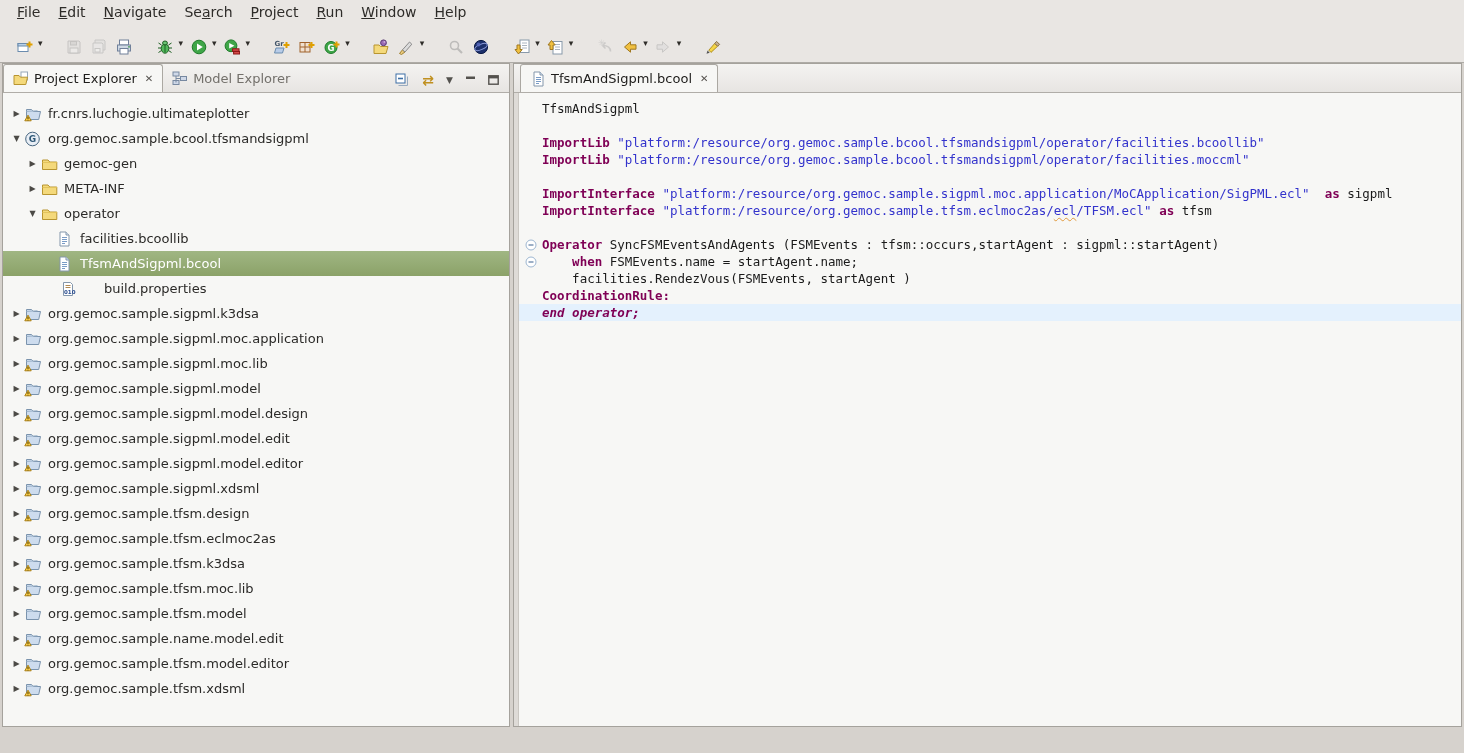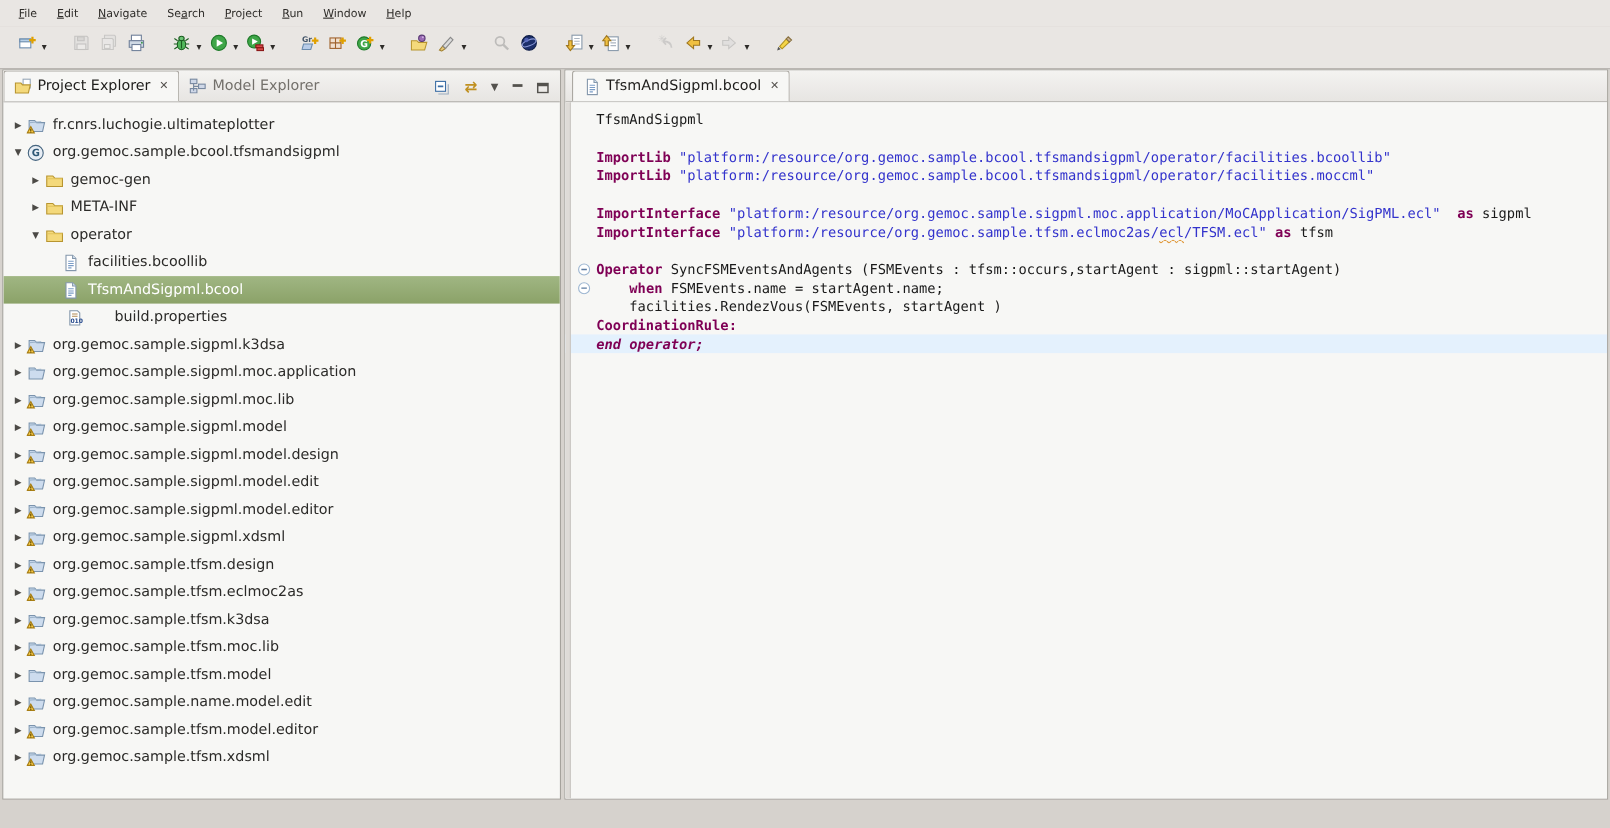--- a/index.html
+++ b/index.html
@@ -13,32 +13,32 @@
   
   .titlebar {
     height:22px; line-height:22px; text-align:center;
     background:linear-gradient(#dcd8d4,#ccc8c3);
     border-bottom:1px solid #b4b0ab;
     font-size:13px; font-weight:bold; color:#3c3935;
   }
   
   .menubar {
     height:24px; display:flex; align-items:center; padding-left:8px;
-    background:#e9e6e3; font-size:10px; color:#2e2c29;
+    background:#e9e6e3; font-size:14px; color:#2e2c29;
   }
   .menu-item { padding:2px 9px; cursor:default; }
   .menu-item u { text-decoration:underline; }
   
   .toolbar {
     height:39px; display:flex; align-items:center; padding-left:4px;
     background:#e9e6e3; border-bottom:1px solid #aeaba6;
   }
   .tb-group { display:flex; align-items:center; padding:0 8px; }
   .tb-btn {
-    width:25px; height:24px; display:inline-flex; align-items:flex-start;
+    width:25px; height:24px; display:inline-flex; align-items:flex-end;
     justify-content:center; border-radius:3px;
   }
   .tb-btn.disabled { opacity:.45; }
   .tb-dd { font-size:9px; color:#2e2c29; margin:0 3px 0 1px; }
   
   .main { display:flex; height:666px; padding:0 2px 2px 2px; }
   .panel {
     border:1px solid #a5a29c; background:#f7f7f5;
     display:flex; flex-direction:column; overflow:hidden;
   }

